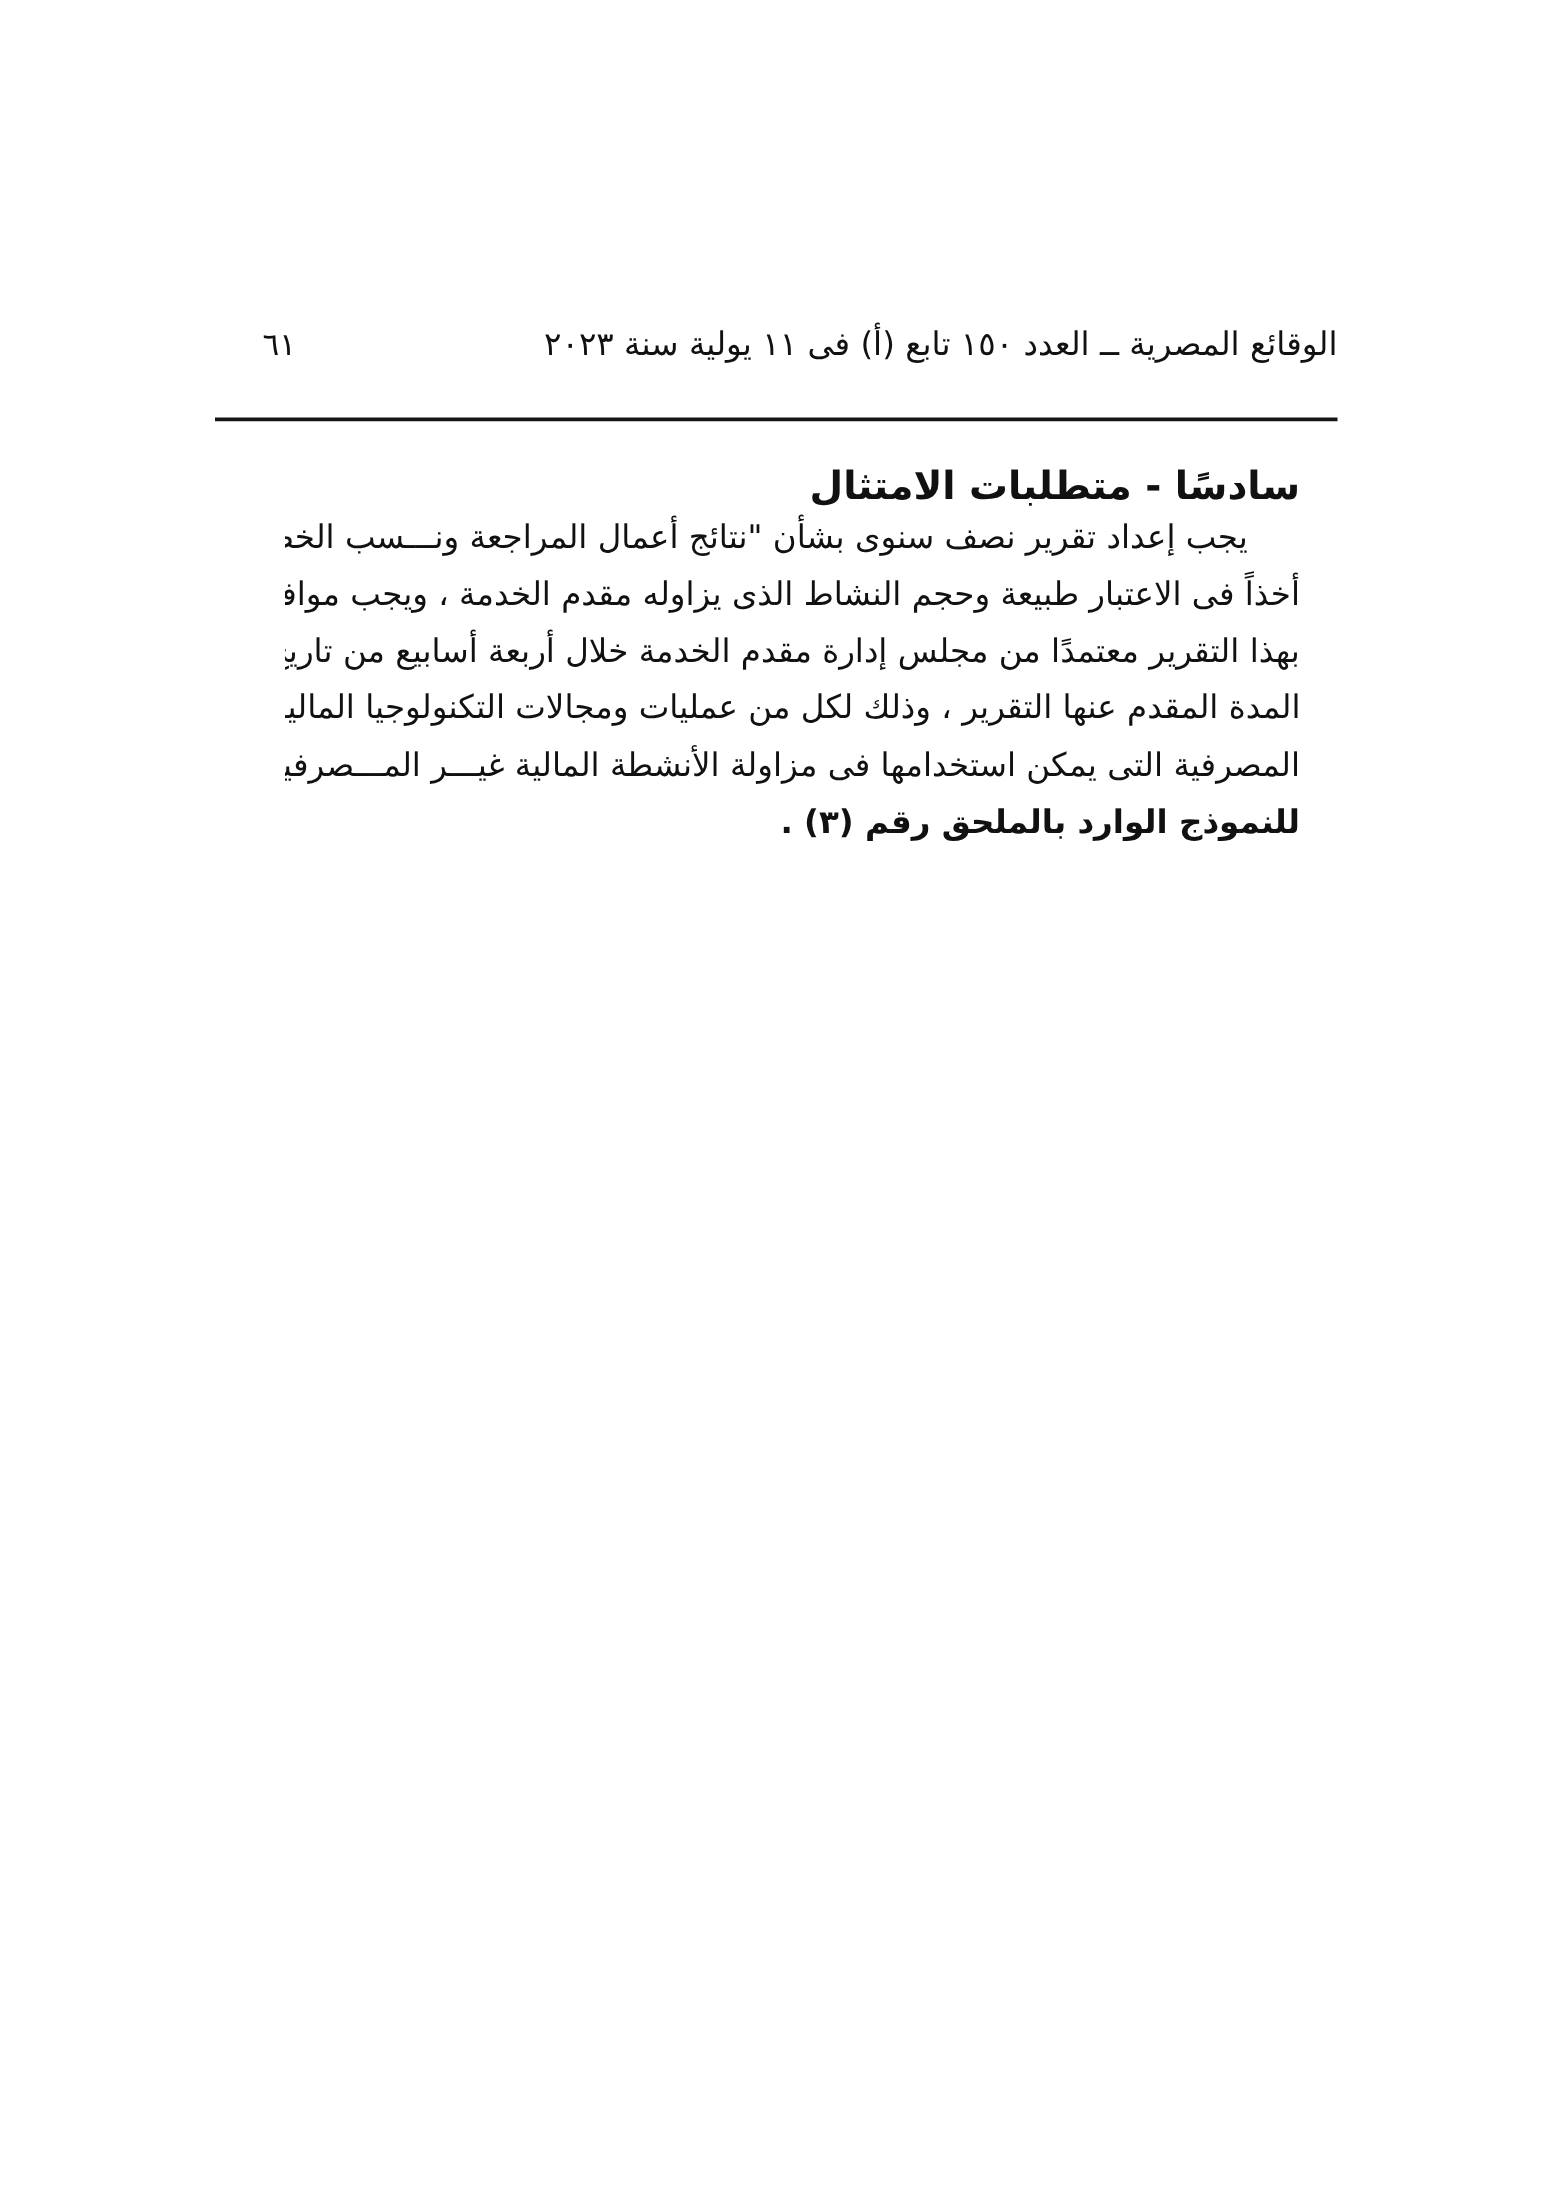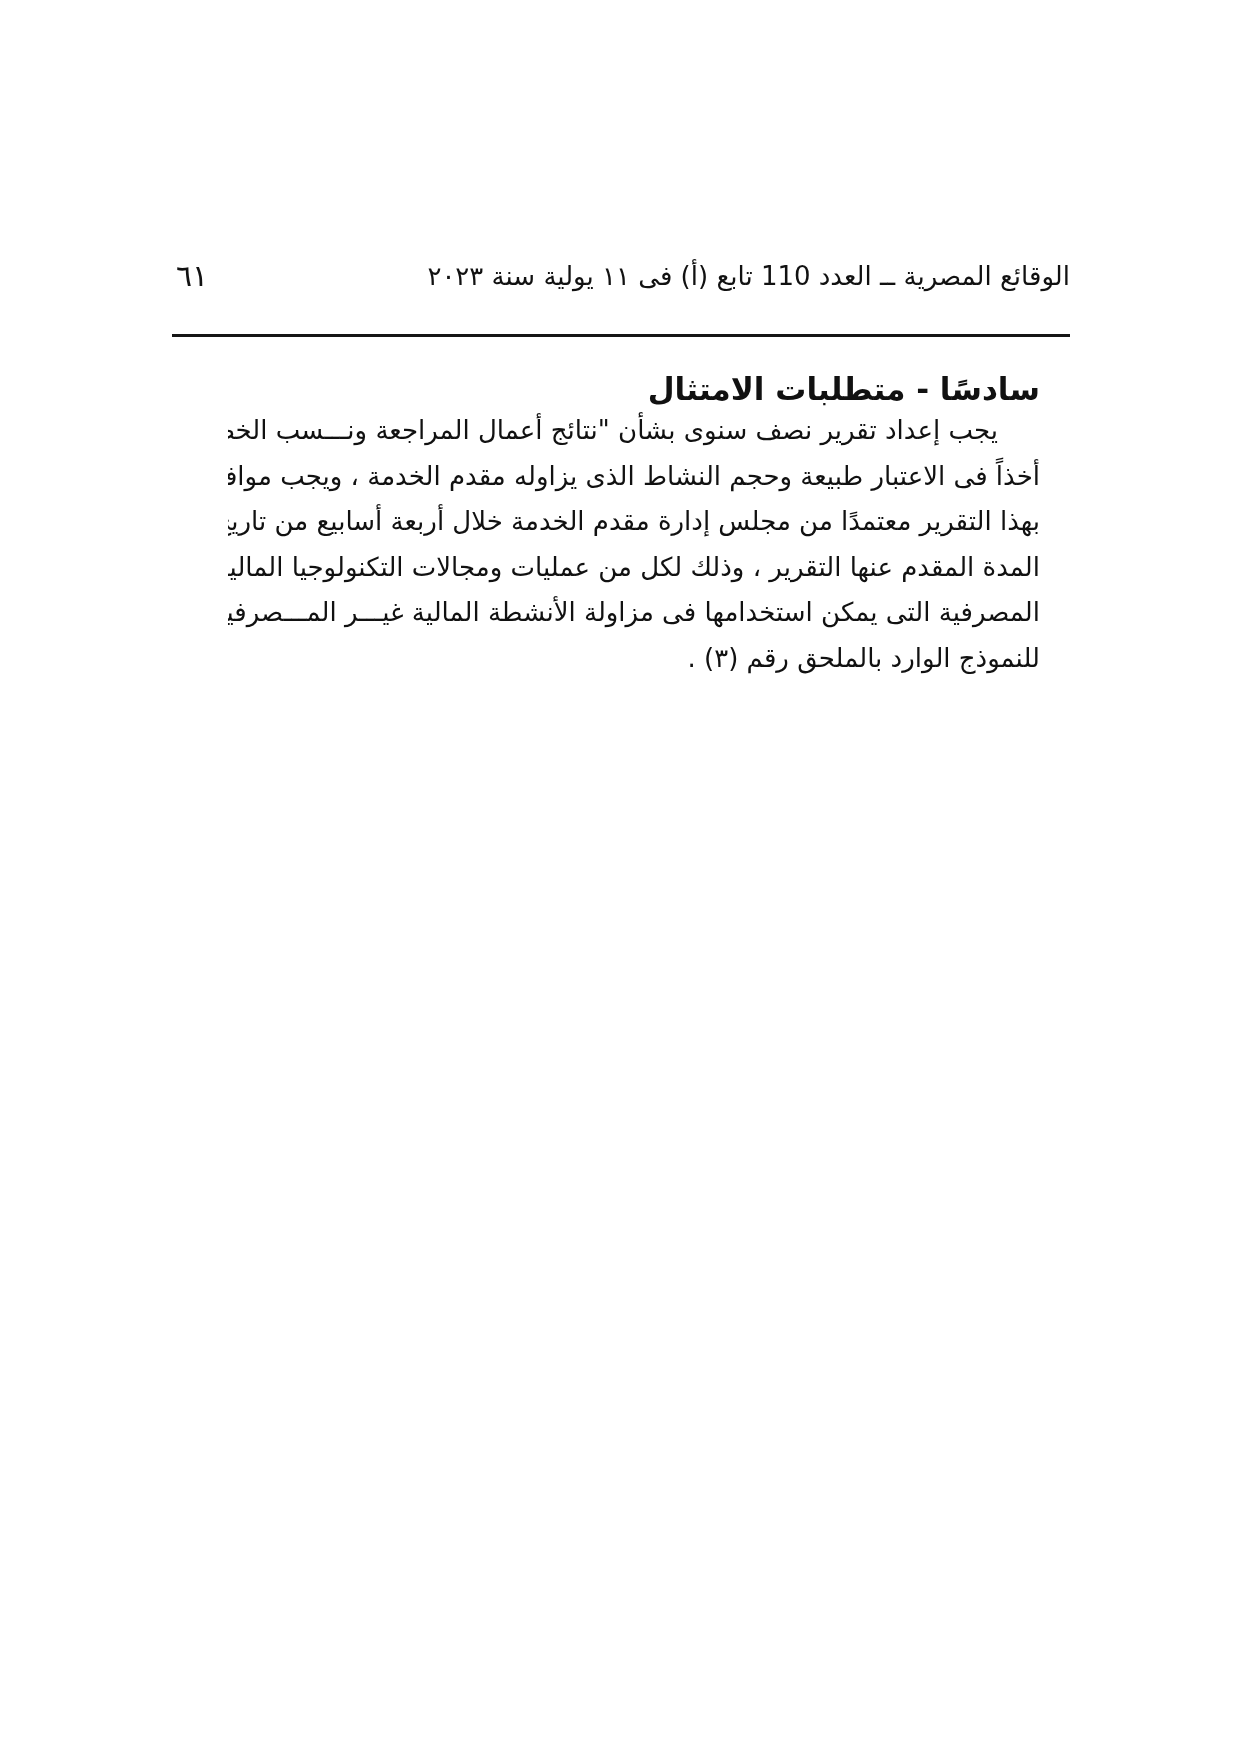--- a/index.html
+++ b/index.html
@@ -22,21 +22,21 @@
     height: 42px;
     display: flex;
     justify-content: space-between;
     align-items: flex-end;
     direction: rtl;
     font-size: 26px;
     line-height: 40px;
     white-space: nowrap;
   }
   .header-title { letter-spacing: 0; }
-  .page-number { font-size: 30px; padding-left: 6px; }
+  .page-number { font-size: 25px; padding-left: 6px; margin-left: 34px; }
   .header-rule {
     position: absolute;
     top: 334px;
     right: 170px;
     left: 172px;
     height: 3px;
     background: #161616;
   }
   .section-heading {
     position: absolute;
@@ -61,29 +61,30 @@
     height: 45.5px;
     text-align: justify;
     text-align-last: justify;
     text-justify: inter-word;
     white-space: nowrap;
     overflow: hidden;
   }
   .paragraph-line.first-line { padding-right: 42px; }
   .paragraph-line.last-line {
     text-align-last: right;
+    font-weight: bold;
   }
 </style>
 </head>
 <body>
 
 <div class="page">
 
   <div class="header-row">
-    <span class="header-title">الوقائع المصرية ــ العدد 110 تابع (أ) فى ١١ يولية سنة ٢٠٢٣</span>
+    <span class="header-title">الوقائع المصرية ــ العدد ١٥٠ تابع (أ) فى ١١ يولية سنة ٢٠٢٣</span>
     <span class="page-number">٦١</span>
   </div>
 
   <div class="header-rule"></div>
 
   <div class="section-heading">سادسًا - متطلبات الامتثال</div>
 
   <div class="body-paragraph">
     <div class="paragraph-line first-line">يجب إعداد تقرير نصف سنوى بشأن "نتائج أعمال المراجعة ونـــسب الخطـــأ" ،</div>
     <div class="paragraph-line">أخذاً فى الاعتبار طبيعة وحجم النشاط الذى يزاوله مقدم الخدمة ، ويجب موافاة الهيئـــة</div>

